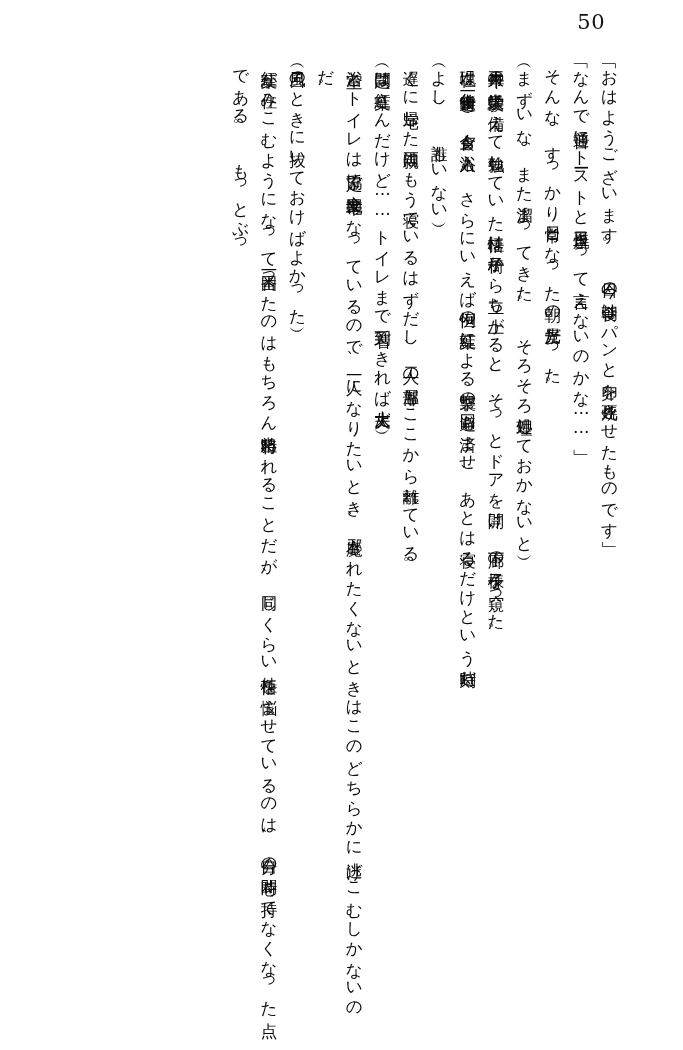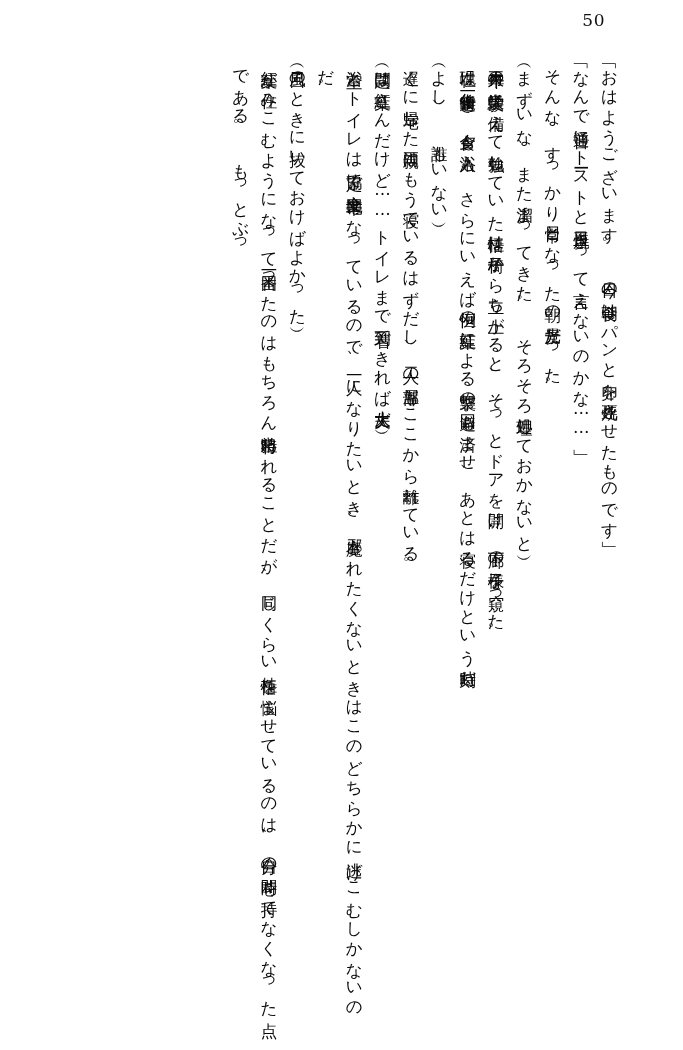--- a/index.html
+++ b/index.html
@@ -19,21 +19,21 @@
     position: relative;
     width: 683px;
     height: 1050px;
     box-sizing: border-box;
     background: #fff;
   }
   .page-number {
     position: absolute;
     top: 10px;
     right: 78px;
-    font-size: 17px;
+    font-size: 21px;
     font-family: "DejaVu Serif", "Liberation Serif", serif;
     letter-spacing: 0.5px;
     color: #111;
   }
   .text-body {
     position: absolute;
     top: 58px;
     left: 48px;
     right: 60px;
     bottom: 40px;

